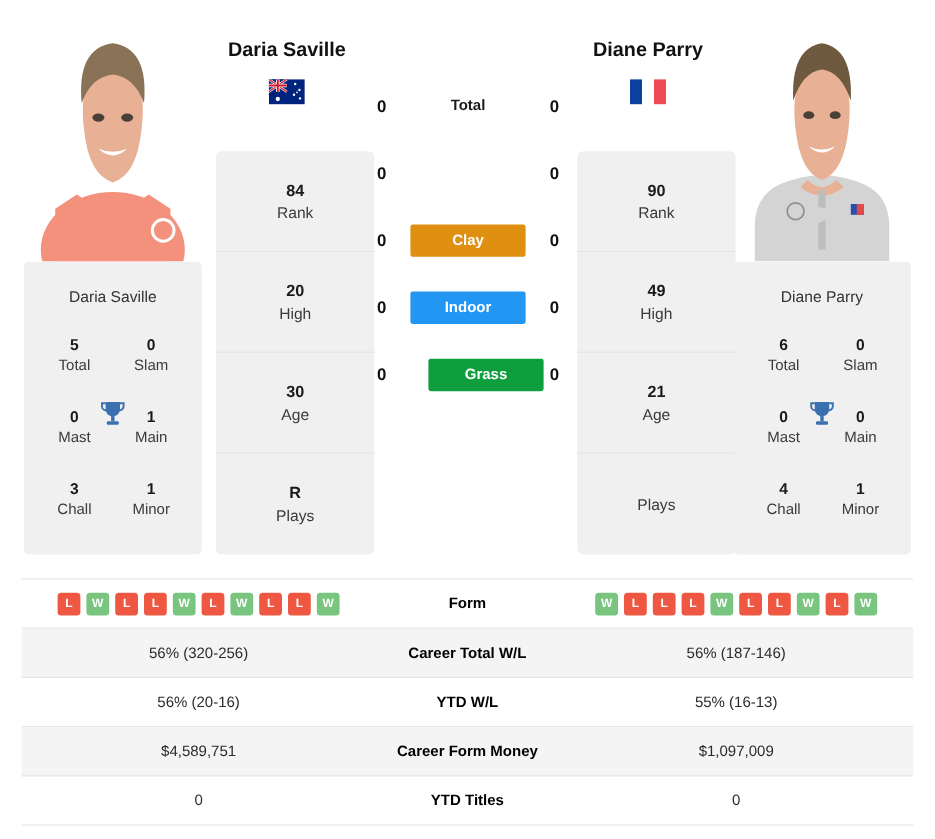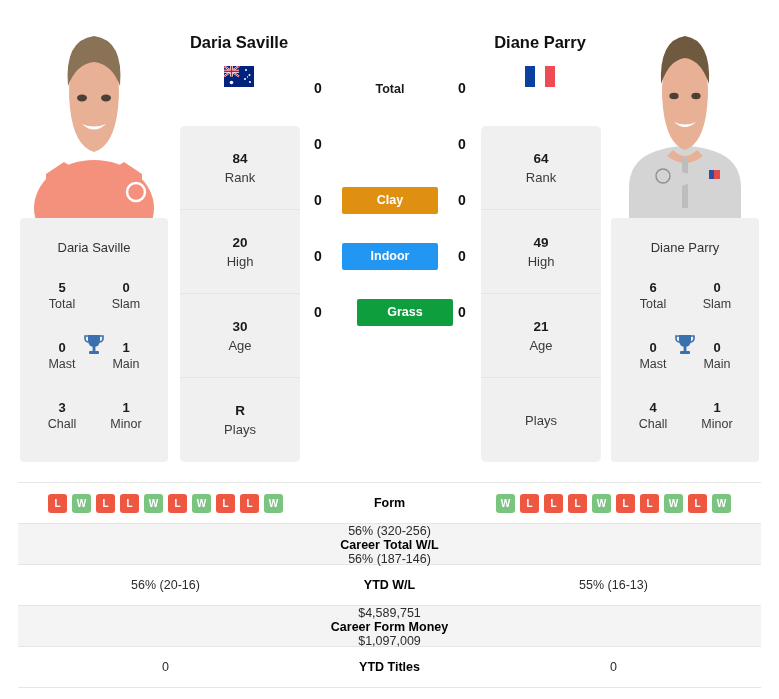--- a/index.html
+++ b/index.html
@@ -33,21 +33,21 @@
   }
   .tcell { text-align: center; }
   .tcell .num { font-size: 13px; font-weight: bold; color: #1a1a1a; line-height: 17px; }
   .tcell .lbl { font-size: 12.5px; color: #3a3a3a; line-height: 17px; }
   .trophy {
     position: absolute; left: 50%; top: 53px;
     transform: translateX(-50%); width: 26px; height: 26px;
   }
 
   
-  .vitals { position: absolute; top: 126px; width: 120px;
+  .vitals { position: absolute; top: 126px; width: 132px;
             background: #f0f0f0; border-radius: 5px; overflow: hidden; }
   .vitals.left  { left: 180px; }
   .vitals.right { left: 481px; }
   .vrow { height: 84px; display: flex; flex-direction: column;
           align-items: center; justify-content: center;
           border-bottom: 1px solid #e4e4e4; }
   .vrow:last-child { border-bottom: none; }
   .vrow .num { font-size: 13.5px; font-weight: bold; color: #1a1a1a; line-height: 19px; }
   .vrow .lbl { font-size: 13px; color: #3a3a3a; line-height: 19px; }
 
@@ -69,21 +69,21 @@
   .h2h-total { font-size: 12.5px; font-weight: bold; color: #1a1a1a; }
   .surf-badge { display: block; width: 96px; height: 27px; line-height: 27px;
                 border-radius: 2px; color: #fff; font-size: 12.5px;
                 font-weight: bold; text-align: center; }
 
   
   .stats { position: absolute; left: 18px; top: 482px; width: 743px;
            border-top: 1px solid #e6e6e6; }
   .srow { display: flex; align-items: center; height: 41px;
           border-bottom: 1px solid #e6e6e6; }
-  .srow.shade { background: #f4f4f4; flex-direction: column; }
+  .srow.shade { background: #f4f4f4; }
   .scell { font-size: 12.5px; color: #2b2b2b; text-align: center; }
   .scell.side { width: 295px; }
   .scell.mid  { width: 153px; font-weight: bold; color: #000000; }
   .form-wrap { display: flex; gap: 5px; justify-content: center; }
   .fbadge { width: 19px; height: 19px; border-radius: 3px; color: #fff;
             font-size: 10px; font-weight: bold; line-height: 19px; text-align: center; }
   .w { background: #79c47e; }
   .l { background: #ee5843; }
 </style>
 </head>
@@ -279,21 +279,21 @@
       <div class="lbl">Age</div>
     </div>
     <div class="vrow">
       <div class="num">R</div>
       <div class="lbl">Plays</div>
     </div>
   </div>
 
   <div class="vitals right">
     <div class="vrow">
-      <div class="num">64</div>
+      <div class="num">90</div>
       <div class="lbl">Rank</div>
     </div>
     <div class="vrow">
       <div class="num">49</div>
       <div class="lbl">High</div>
     </div>
     <div class="vrow">
       <div class="num">21</div>
       <div class="lbl">Age</div>
     </div>

